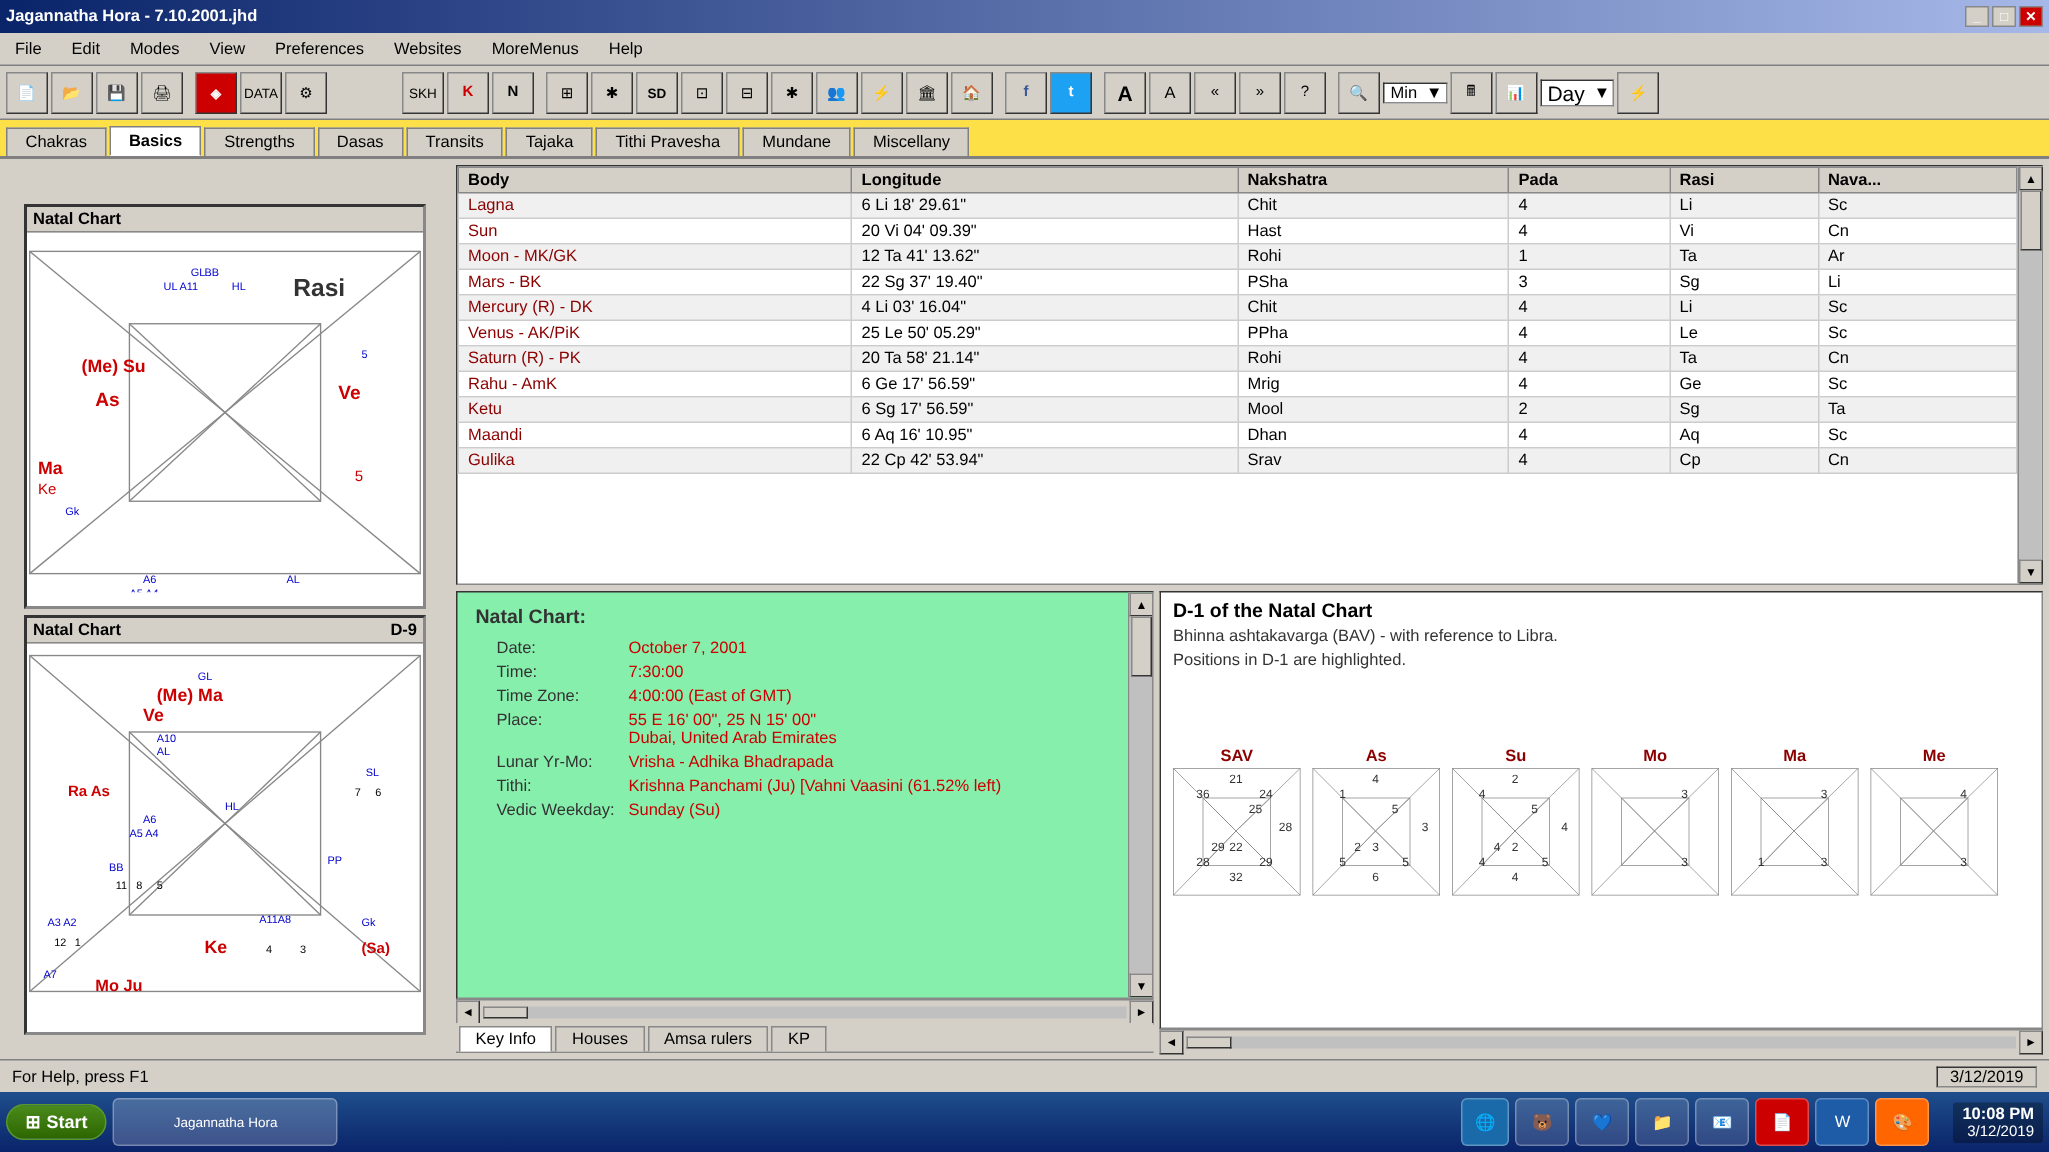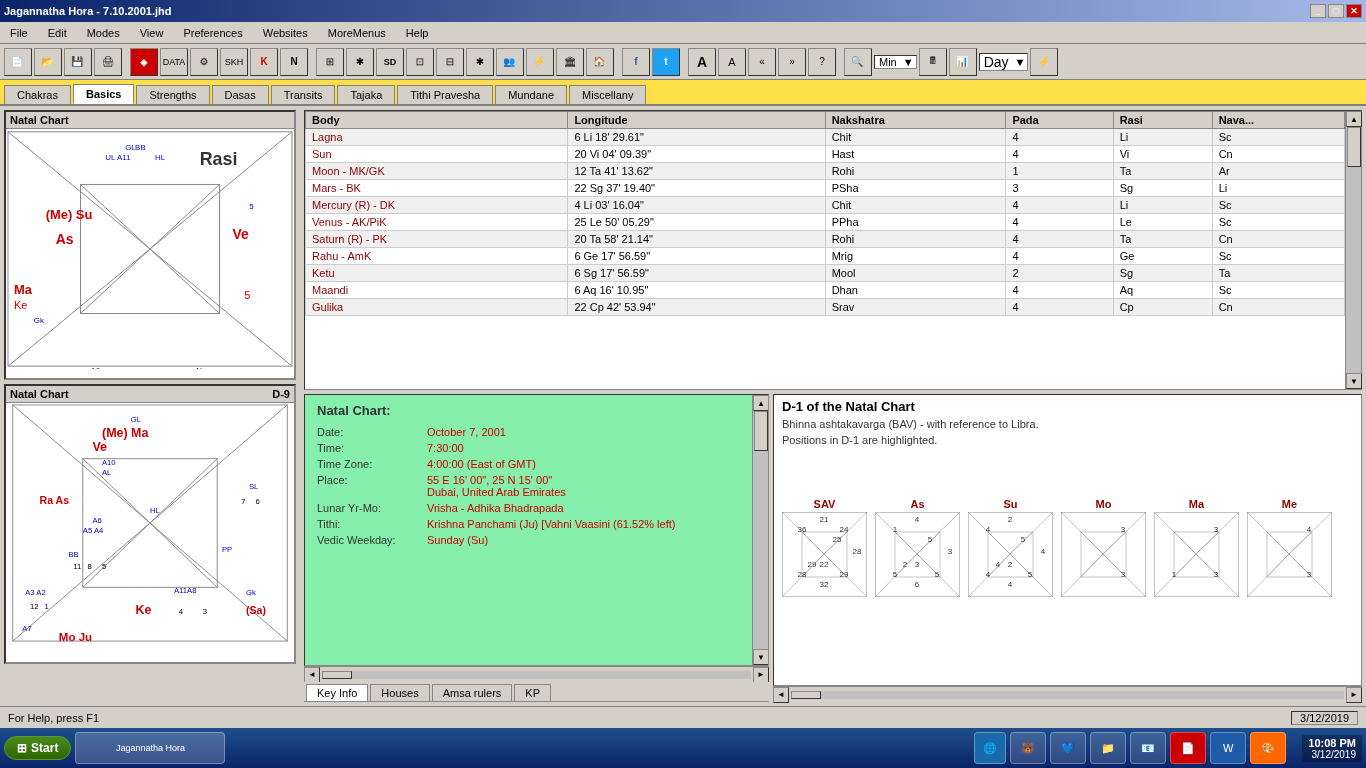--- a/index.html
+++ b/index.html
@@ -92,22 +92,23 @@
       display: flex;
       height: calc(768px - 22px - 22px - 36px - 26px - 28px - 22px);
       background: #d4d0c8;
     }
 
     
     #left-panel {
       width: 300px;
       display: flex;
       flex-direction: column;
-      padding: 4px;
+      padding: 16px;
       gap: 4px;
+      justify-content: flex-end;
     }
 
     .chart-section {
       background: white;
       border: 2px inset #888;
       position: relative;
     }
     .chart-title {
       font-size: 11px;
       font-weight: bold;
@@ -176,23 +177,24 @@
     }
     .info-content {
       padding: 4px 8px;
       font-size: 11px;
     }
     .info-row {
       display: flex;
       margin-bottom: 4px;
     }
     .info-label {
-      width: 110px;
+      width: 88px;
       color: #333;
       font-weight: normal;
+      margin-left: 14px;
     }
     .info-value {
       color: #cc0000;
       font-weight: normal;
     }
 
     
     #bottom-tabs {
       display: flex;
       border-bottom: 1px solid #888;
@@ -386,21 +388,21 @@
 
 <div id="toolbar">
   <div class="tb-btn">📄</div>
   <div class="tb-btn">📂</div>
   <div class="tb-btn">💾</div>
   <div class="tb-btn">🖨</div>
   <div class="tb-separator"></div>
   <div class="tb-btn" style="background:#cc0000;color:white;font-weight:bold;font-size:9px;">◈</div>
   <div class="tb-btn" style="font-size:9px;">DATA</div>
   <div class="tb-btn">⚙</div>
-  <div class="tb-btn" style="font-size:9px;">SKH</div>
+  <div class="tb-btn" style="font-size:9px;margin-left:48px;">SKH</div>
   <div class="tb-btn" style="color:#cc0000;font-weight:bold;">K</div>
   <div class="tb-btn" style="font-weight:bold;">N</div>
   <div class="tb-separator"></div>
   <div class="tb-btn">⊞</div>
   <div class="tb-btn">✱</div>
   <div class="tb-btn" style="font-weight:bold;font-size:9px;">SD</div>
   <div class="tb-btn">⊡</div>
   <div class="tb-btn">⊟</div>
   <div class="tb-btn">✱</div>
   <div class="tb-btn">👥</div>

